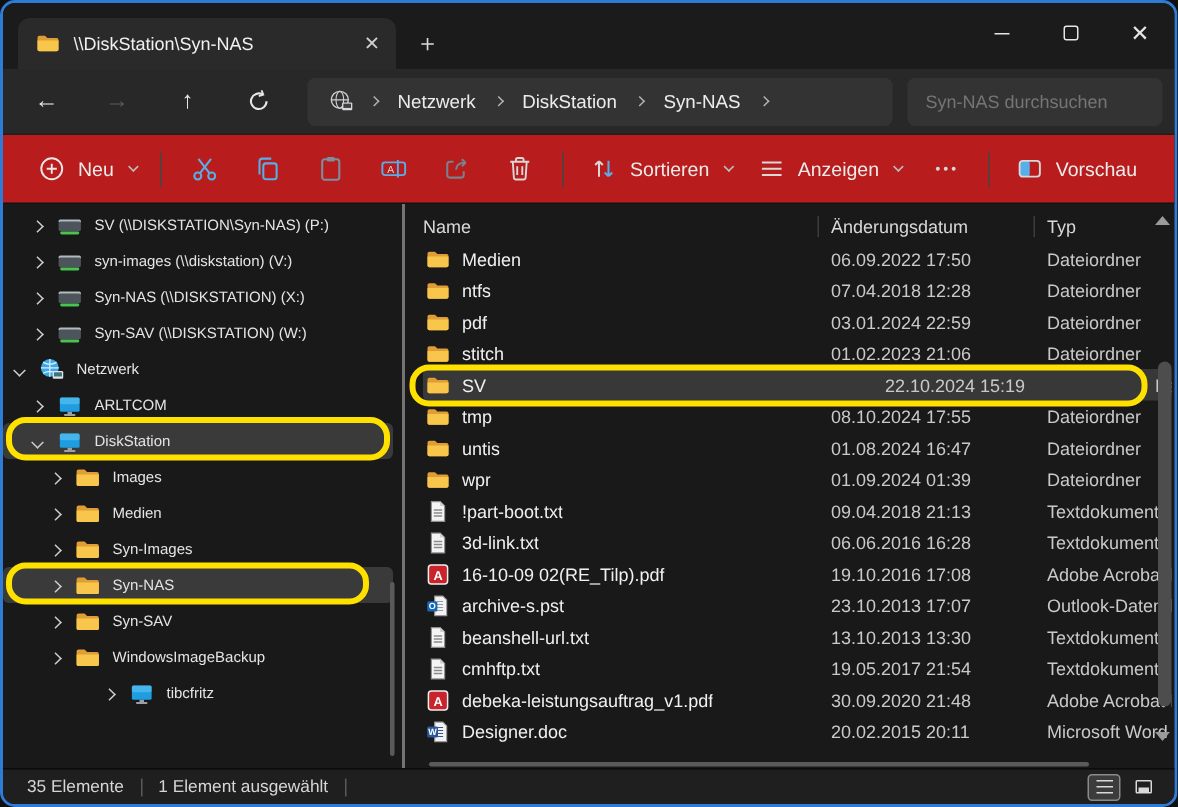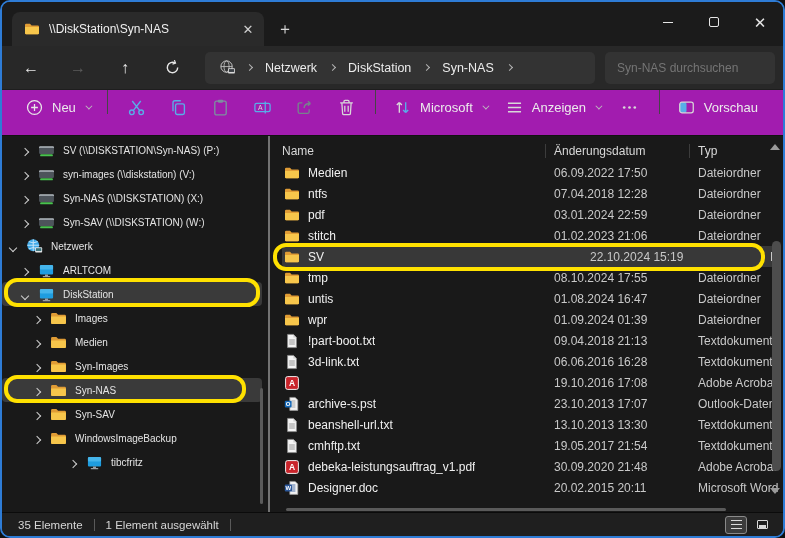--- a/index.html
+++ b/index.html
@@ -28,21 +28,21 @@
   .navbtn.disabled{color:#5c5c5c;}
   .navbtn+.navbtn{margin-left:13px;}
   .addrbar{display:flex;align-items:center;height:32px;flex:1;margin-left:16px;background:#333333;border-radius:5px;padding:0 8px;}
   .addr-ic{width:17px;height:17px;margin:0 4px 0 6px;}
   .crumb{padding:0 6px;font-size:12.5px;color:#ececec;white-space:nowrap;}
   .chev{display:inline-block;width:5px;height:5px;border-right:1.4px solid #b4b4b4;border-bottom:1.4px solid #b4b4b4;
     transform:rotate(-45deg);margin:0 7px;flex:0 0 auto;}
   .searchbox{width:170px;height:32px;margin-left:10px;background:#333333;border:none;border-radius:5px;
     color:#b9b9b9;font-size:12px;padding:0 12px;font-family:inherit;outline:none;}
   
-  .toolbar{height:46px;background:#a21caf;display:flex;padding:0 10px 0 14px;border-bottom:1px solid #121212;}
+  .toolbar{height:46px;background:#b91c1c;display:flex;align-items:center;padding:0 10px 0 14px;border-bottom:1px solid #121212;}
   .tbtn{display:flex;align-items:center;height:34px;padding:0 9px;border-radius:5px;font-size:13px;color:#ececec;}
   .tbtn .tbi{width:19px;height:19px;display:inline-flex;}
   .tbtn .lbl{margin:0 6px 0 8px;}
   .tbtn .dd{width:5px;height:5px;border-right:1.3px solid #bdbdbd;border-bottom:1.3px solid #bdbdbd;
     transform:rotate(45deg) translateY(-2px);margin-left:3px;}
   .icbtn{width:38px;height:34px;display:flex;align-items:center;justify-content:center;border-radius:5px;margin:0 5px;}
   .icbtn .tbi{width:19px;height:19px;}
   .vsep{width:1px;height:24px;background:#454545;margin:0 8px;}
   
   .content{display:flex;height:376px;}
@@ -216,21 +216,21 @@
         </span>
       </div>
     <div class="vsep"></div>
     <div class="tbtn">
       <span class="tbi">
           <svg viewBox="0 0 18 18" fill="none" stroke-width="1.3">
             <path d="M6 14 V4.2 M6 4.2 L3.6 6.6 M6 4.2 L8.4 6.6" stroke="#d8d8d8"></path>
             <path d="M12 4 V13.8 M12 13.8 L9.6 11.4 M12 13.8 L14.4 11.4" stroke="#58aee8"></path>
           </svg>
         </span>
-      <span class="lbl">Microsoft</span>
+      <span class="lbl">Sortieren</span>
       <span class="dd"></span>
     </div>
     <div class="tbtn">
       <span class="tbi">
           <svg viewBox="0 0 18 18" stroke="#d8d8d8" stroke-width="1.3">
             <path d="M2.8 5 H15.2 M2.8 9 H15.2 M2.8 13 H15.2"></path>
           </svg>
         </span>
       <span class="lbl">Anzeigen</span>
       <span class="dd"></span>
@@ -557,20 +557,21 @@
             <div class="c-type">Textdokument</div>
           </div>
           <div class="frow">
             <div class="c-name">
               <span class="f-ic">
                 <svg viewBox="0 0 16 16">
                   <rect x="1.6" y="1.6" width="12.8" height="12.8" rx="2" fill="#c9242b" stroke="#f0f0f0" stroke-width="1"></rect>
                   <text x="8" y="11.4" font-size="8.5" font-weight="bold" fill="#ffffff" text-anchor="middle" font-family="Liberation Sans,sans-serif">A</text>
                 </svg>
               </span>
+              <span class="f-nm">16-10-09 02(RE_Tilp).pdf</span>
             </div>
             <div class="c-date">19.10.2016 17:08</div>
             <div class="c-type">Adobe Acrobat D</div>
           </div>
           <div class="frow">
             <div class="c-name">
               <span class="f-ic">
                 <svg viewBox="0 0 16 16">
                   <path d="M5.8 1.4 h5.4 l2.6 2.6 v10.4 h-8 z" fill="#f2f2f2" stroke="#9a9a9a" stroke-width="0.7"></path>
                   <path d="M7.4 5 h4 M7.4 7 h4 M7.4 9 h4 M7.4 11 h4" stroke="#9a9a9a" stroke-width="0.8"></path>

